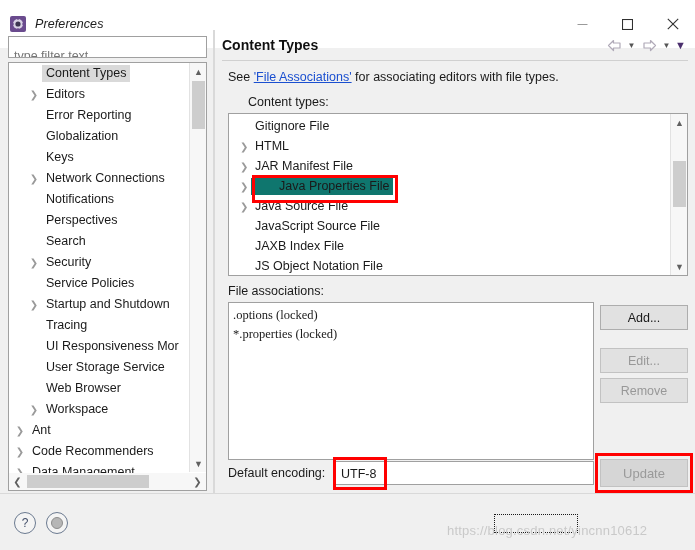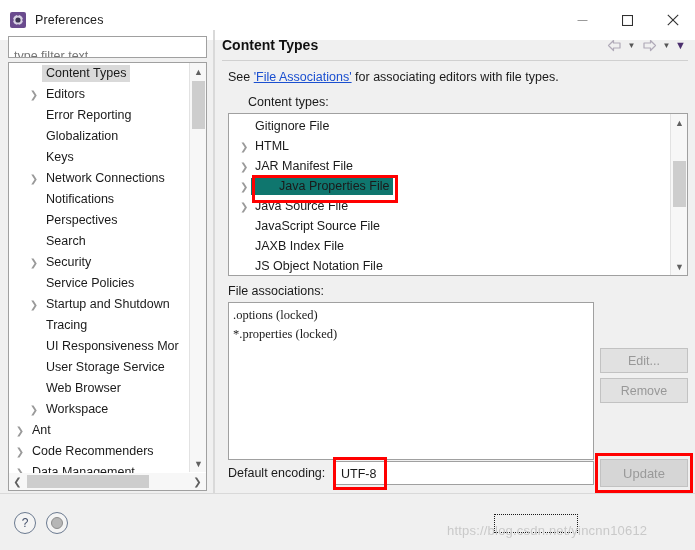--- a/index.html
+++ b/index.html
@@ -12,23 +12,23 @@
   }
   #root {
     position: relative;
     width: 695px; height: 550px;
     background: #f0f0f0;
   }
 
   
   .titlebar {
     position: absolute; left: 0; top: 0;
-    width: 695px; height: 40px;
+    width: 695px; height: 48px;
     background: #ffffff;
-    display: flex; align-items: center;
+    display: flex; align-items: center; font-style: italic;
   }
   .app-icon {
     width: 16px; height: 16px;
     margin-left: 10px; margin-right: 9px;
     position: relative; flex: none;
   }
   .title-text {
     font-size: 12.5px; color: #202020;
     letter-spacing: .1px;
   }
@@ -476,20 +476,21 @@
   </div>
 
   <div class="label-file-assoc">File associations:</div>
   <div class="fa-box">
     <div id="fa-list">
         <div class="fa-item">.options (locked)</div>
         <div class="fa-item">*.properties (locked)</div>
       </div>
   </div>
 
+  <div class="side-btn" style="top:305px;">Add...</div>
   <div class="side-btn disabled" style="top:340px;">Edit...</div>
   <div class="side-btn disabled" style="top:370px;">Remove</div>
 
   <div class="enc-label">Default encoding:</div>
   <div class="enc-input">UTF-8</div>
   <div class="update-btn">Update</div>
 
   <div class="redbox" style="left:252px;top:175px;width:146px;height:28px;"></div>
   <div class="redbox" style="left:333px;top:457px;width:54px;height:33px;"></div>
   <div class="redbox" style="left:595px;top:453px;width:98px;height:40px;"></div>

